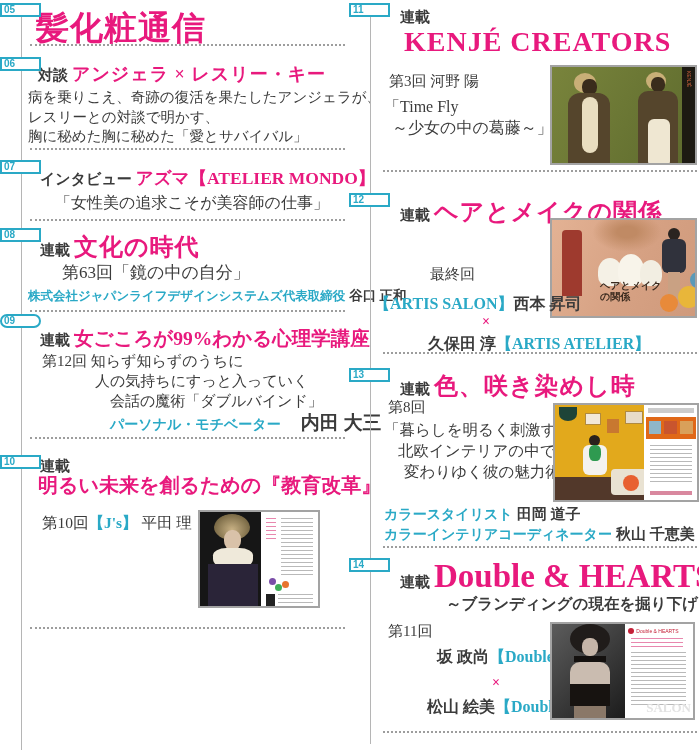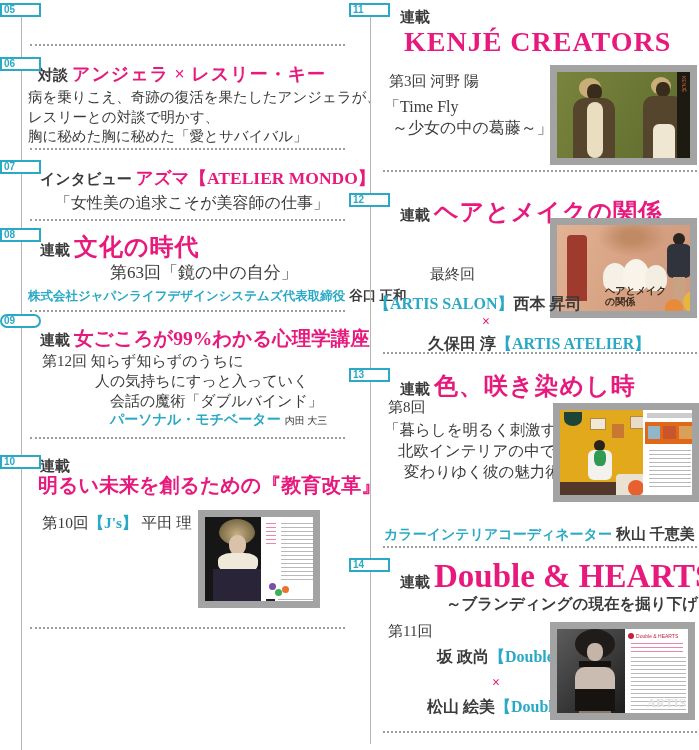--- a/index.html
+++ b/index.html
@@ -14,35 +14,36 @@
   .badge{position:absolute;width:41px;height:14px;border:2px solid var(--cyan);
          box-sizing:border-box;background:#fff;z-index:3;}
   .badge span{display:block;font-family:"Liberation Sans","DejaVu Sans",sans-serif;
          font-size:10px;font-weight:bold;color:var(--cyan);line-height:10px;padding-left:2px;}
   .vline{position:absolute;width:1px;background:#b5b5b5;z-index:1;}
   .dotsep{position:absolute;height:0;border-top:2px dotted #9d9d9d;}
   .label{font-size:15px;font-weight:600;color:var(--ink);}
   .bigtitle{font-weight:bold;color:var(--pink);letter-spacing:1px;}
   .ep{font-size:15px;color:var(--ink);}
   .nowrap{white-space:nowrap;}
-  .thumb{position:absolute;border:7px solid #a3a3a3;box-sizing:border-box;overflow:hidden;background:#c4b5fd;}
+  .thumb{position:absolute;border:2px solid #a3a3a3;box-sizing:border-box;overflow:hidden;background:#c4b5fd;}
   .txtlines{background:repeating-linear-gradient(to bottom,#b9b9b9 0 1px,transparent 1px 4px);}
   .txtlines-pink{background:repeating-linear-gradient(to bottom,#e887ae 0 1px,transparent 1px 4px);}
 </style>
 </head>
 <body>
 
 <div id="page">
 
   <div class="vline" style="left:21px;top:14px;height:736px;"></div>
   <div class="vline" style="left:370px;top:14px;height:730px;"></div>
 
   <div class="badge" style="left:0;top:3px;">
       <span>05</span>
     </div>
+  <div class="abs bigtitle nowrap" style="left:36px;top:6px;font-size:33px;">髪化粧通信</div>
   <div class="dotsep" style="left:30px;top:44px;width:315px;"></div>
 
   <div class="badge" style="left:0;top:57px;">
       <span>06</span>
     </div>
   <div class="abs nowrap" style="left:38px;top:62px;">
     <span class="label">対談</span>
     <span class="pink" style="font-size:18px;font-weight:bold;letter-spacing:1px;">アンジェラ × レスリー・キー</span>
   </div>
   <div class="abs" style="left:28px;top:88px;font-size:14.5px;line-height:19.5px;">
@@ -62,40 +63,40 @@
   <div class="abs nowrap" style="left:55px;top:193px;font-size:16px;">「女性美の追求こそが美容師の仕事」</div>
   <div class="dotsep" style="left:30px;top:219px;width:315px;"></div>
 
   <div class="badge" style="left:0;top:228px;">
       <span>08</span>
     </div>
   <div class="abs nowrap" style="left:40px;top:231px;">
     <span class="label">連載</span>
     <span class="pink" style="font-size:24px;font-weight:bold;letter-spacing:1px;">文化の時代</span>
   </div>
-  <div class="abs nowrap" style="left:62px;top:261px;font-size:17px;margin-left:48px;">第63回「鏡の中の自分」</div>
+  <div class="abs nowrap" style="left:62px;top:261px;font-size:17px;">第63回「鏡の中の自分」</div>
   <div class="abs nowrap" style="left:28px;top:286px;">
     <span class="cyan sans" style="font-size:12.5px;font-weight:bold;">株式会社ジャパンライフデザインシステムズ代表取締役</span>
     <span style="font-size:13.5px;font-weight:600;">谷口 正和</span>
   </div>
   <div class="dotsep" style="left:30px;top:310px;width:315px;"></div>
 
   <div class="badge" style="left:0;top:314px;border-radius:7px;">
       <span>09</span>
     </div>
   <div class="abs nowrap" style="left:40px;top:325px;">
     <span class="label">連載</span>
     <span class="pink" style="font-size:19.5px;font-weight:bold;">女ごころが99%わかる心理学講座</span>
   </div>
   <div class="abs ep nowrap" style="left:42px;top:352px;">第12回  知らず知らずのうちに</div>
   <div class="abs ep nowrap" style="left:95px;top:372px;">人の気持ちにすっと入っていく</div>
   <div class="abs ep nowrap" style="left:110px;top:392px;">会話の魔術「ダブルバインド」</div>
   <div class="abs nowrap" style="left:110px;top:410px;">
     <span class="cyan sans" style="font-size:14px;font-weight:bold;">パーソナル・モチベーター</span>
-    <span style="font-size:10px;font-weight:400;">内田 大三</span>
+    <span style="font-size:19px;font-weight:700;margin-left:16px;">内田 大三</span>
   </div>
   <div class="dotsep" style="left:30px;top:437px;width:315px;"></div>
 
   <div class="badge" style="left:0;top:455px;">
       <span>10</span>
     </div>
   <div class="abs label nowrap" style="left:40px;top:457px;">連載</div>
   <div class="abs pink nowrap" style="left:38px;top:472px;font-size:20px;font-weight:bold;">明るい未来を創るための『教育改革』</div>
   <div class="abs nowrap" style="left:42px;top:513px;font-size:15.5px;">
     <span>第10回</span><span class="cyan" style="font-weight:bold;">【J's】</span>
@@ -213,20 +214,24 @@
       <div class="abs" style="left:2px;top:12px;width:50px;height:22px;background:#e06818;">
         <div class="abs" style="left:3px;top:4px;width:12px;height:13px;background:#8fb6c9;"></div>
         <div class="abs" style="left:18px;top:4px;width:13px;height:13px;background:#c9552e;"></div>
         <div class="abs" style="left:34px;top:4px;width:13px;height:13px;background:#d9a05a;"></div>
       </div>
       <div class="abs txtlines" style="left:6px;top:40px;width:42px;height:38px;"></div>
       <div class="abs" style="left:6px;top:86px;width:42px;height:4px;background:#d9889f;"></div>
     </div>
   </div>
 
+  <div class="abs nowrap" style="left:384px;top:505px;">
+    <span class="cyan sans" style="font-size:14px;font-weight:bold;">カラースタイリスト</span>
+    <span style="font-size:15px;font-weight:600;">田岡 道子</span>
+  </div>
   <div class="abs nowrap" style="left:384px;top:525px;">
     <span class="cyan sans" style="font-size:14px;font-weight:bold;">カラーインテリアコーディネーター</span>
     <span style="font-size:15px;font-weight:600;">秋山 千恵美</span>
   </div>
   <div class="dotsep" style="left:383px;top:546px;width:314px;"></div>
 
   <div class="badge" style="left:349px;top:558px;">
       <span>14</span>
     </div>
   <div class="abs nowrap" style="left:400px;top:558px;">
@@ -250,18 +255,18 @@
       <div class="abs" style="left:22px;top:32px;width:32px;height:6px;background:#14110f;"></div>
       <div class="abs" style="left:18px;top:38px;width:40px;height:28px;border-radius:10px 10px 0 0;background:#cabcb0;"></div>
       <div class="abs" style="left:18px;top:60px;width:40px;height:22px;background:#171310;"></div>
       <div class="abs" style="left:22px;top:82px;width:32px;height:16px;background:#8a7868;"></div>
     </div>
     <div class="abs" style="left:52%;top:0;width:48%;height:100%;background:#ffffff;">
       <div class="abs" style="left:3px;top:4px;width:6px;height:6px;border-radius:50%;background:#c42038;"></div>
       <div class="abs sans" style="left:11px;top:4px;font-size:5px;color:#c42038;white-space:nowrap;">Double &amp; HEARTS</div>
       <div class="abs txtlines-pink" style="left:6px;top:14px;width:52px;height:9px;"></div>
       <div class="abs txtlines" style="left:6px;top:28px;width:55px;height:56px;"></div>
-      <div class="abs serif" style="right:2px;bottom:2px;font-size:13px;color:#e2e2e2;font-weight:bold;">ARTIS</div>
+      <div class="abs serif" style="right:2px;bottom:2px;font-size:13px;color:#e2e2e2;font-weight:bold;">SALON</div>
     </div>
   </div>
   <div class="dotsep" style="left:383px;top:731px;width:314px;"></div>
 
 </div>
 
 </body></html>

